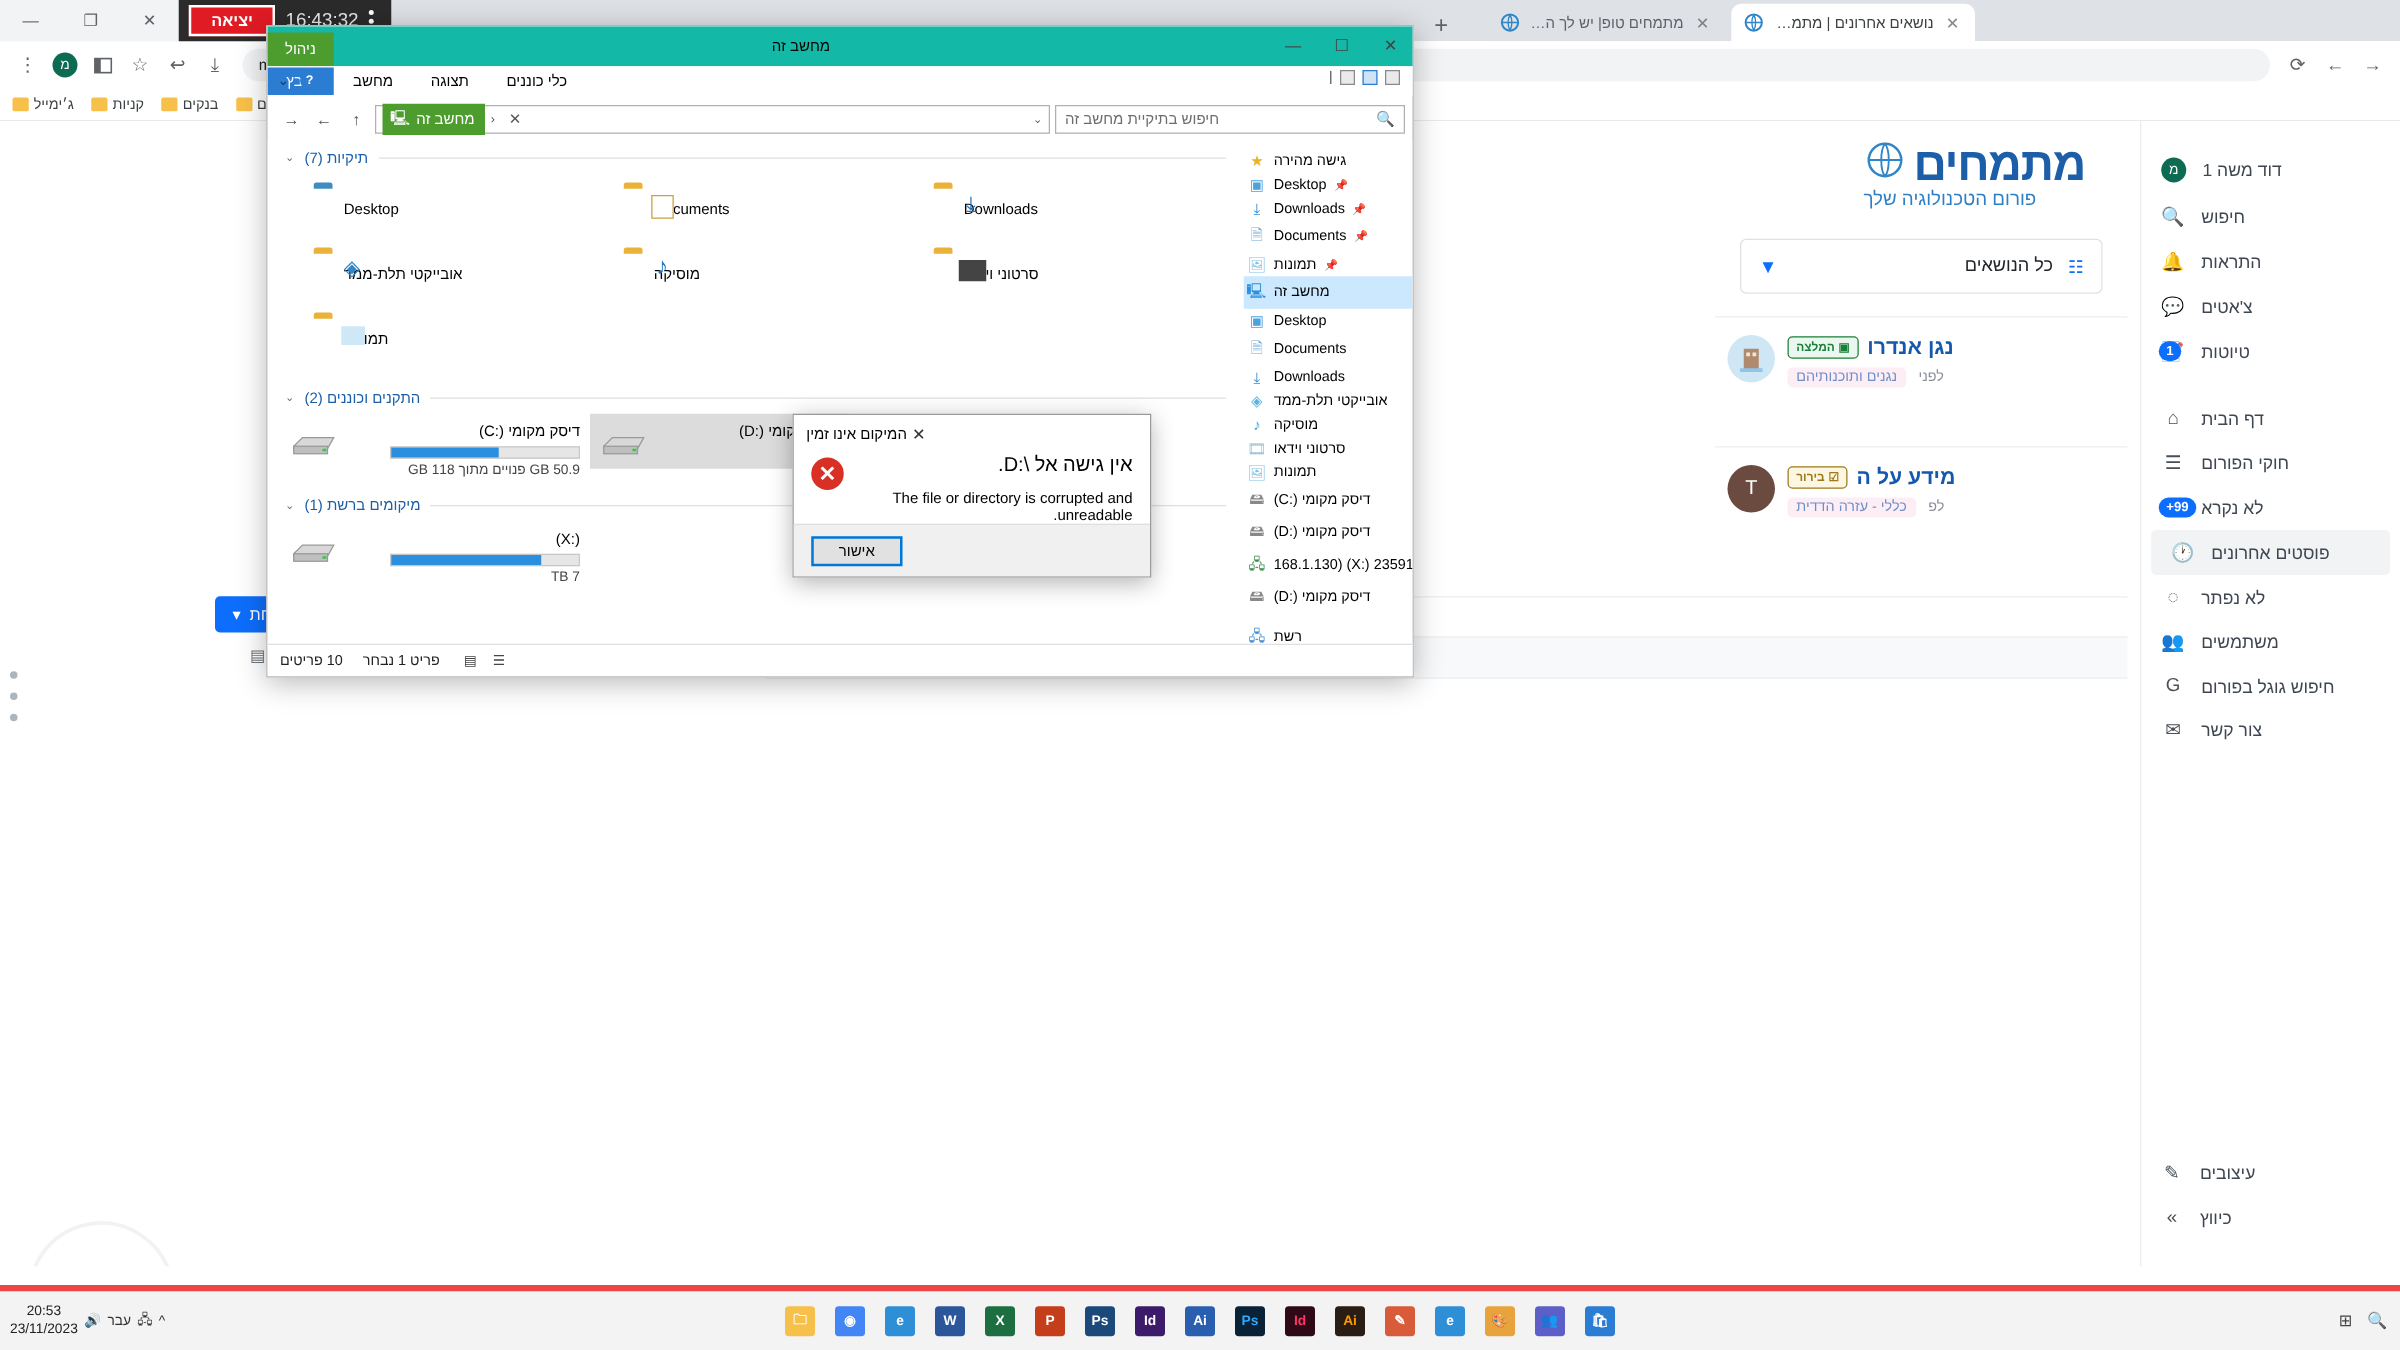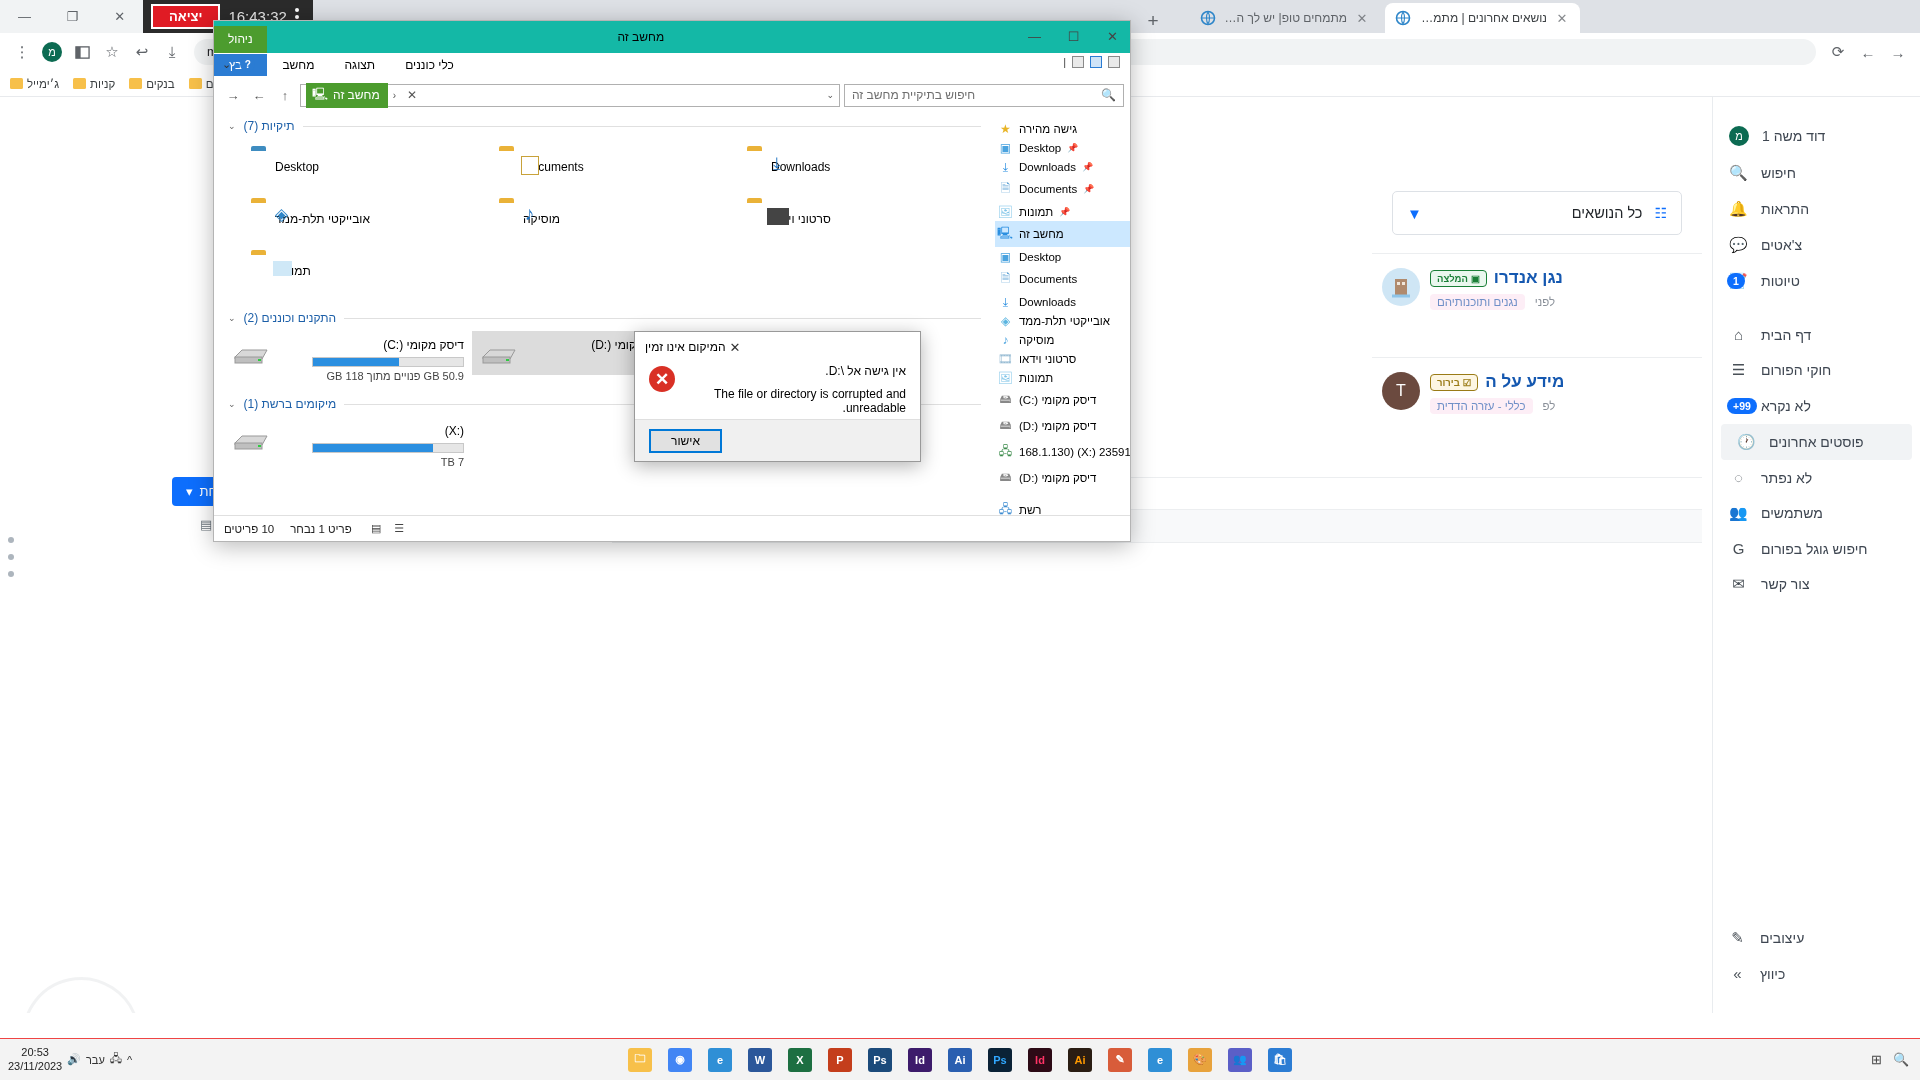--- a/index.html
+++ b/index.html
@@ -350,36 +350,36 @@
     align-items: center; padding: 12px 10px; font-size: 12px; color: #000;
   }
   .dlg-x { margin-right: auto; font-size: 13px; color: #333; padding: 0 4px; }
   .dlg-body { padding: 2px 14px 0; display: flex; flex-direction: row-reverse; gap: 10px; }
   .dlg-err {
     width: 26px; height: 26px; border-radius: 50%; background: #d93025;
     color: #fff; display: flex; align-items: center; justify-content: center;
     font-size: 17px; flex: 0 0 26px; margin-top: 2px; font-weight: bold;
   }
   .dlg-txt { flex: 1; }
-  .dlg-l1 { font-size: 12px; color: #000; text-align: right; }
+  .dlg-l1 { font-size: 16px; color: #000; text-align: right; }
   .dlg-l2 { font-size: 12px; color: #000; text-align: right; margin-top: 9px; direction: rtl; }
   .dlg-foot {
     position: absolute; bottom: 0; left: 0; width: 100%; height: 42px;
     background: #f0f0f0; border-top: 1px solid #dfdfdf;
     display: flex; flex-direction: row-reverse; align-items: center; padding: 0 14px;
   }
   .dlg-ok {
     background: #e1e1e1; border: 2px solid #0078d7; font-size: 12px;
     padding: 3px 20px; color: #000;
   }
 
   
   .taskbar {
-    position: absolute; bottom: 0; left: 0; width: 1920px; height: 42px;
-    background: #f3f3f3; border-top: 1px solid #ef4444; z-index: 200;
+    position: absolute; bottom: 0; left: 0; width: 1920px; height: 52px;
+    background: #f3f3f3; border-top: 5px solid #ef4444; z-index: 200;
     display: flex; flex-direction: row-reverse; align-items: center;
   }
   .tb-left {
     display: flex; flex-direction: row-reverse; align-items: center;
     gap: 5px; padding: 0 8px; color: #333; font-size: 11px;
   }
   .tb-time { text-align: center; line-height: 1.25; font-size: 11px; color: #222; }
   .tb-apps {
     position: absolute; left: 50%; transform: translateX(-50%);
     display: flex; flex-direction: row; align-items: center; gap: 2px;
@@ -555,20 +555,32 @@
         </div>
         <div class="nav-item">
           <span class="nav-ic">»</span>
           <span class="nav-lbl">כיווץ</span>
         </div>
       </div>
     </div>
 
     <div class="site-main">
 
+      <div class="site-logo-wrap">
+        <div class="logo-row">
+          <span class="logo-glyph">
+            <svg width="34" height="30" viewBox="0 0 34 30">
+                <circle cx="17" cy="15" r="13" fill="none" stroke="#2f86c9" stroke-width="2"></circle>
+                <path d="M4 15h26M17 2c4 5 4 21 0 26M17 2c-4 5-4 21 0 26" stroke="#2f86c9" stroke-width="1.5" fill="none"></path>
+              </svg>
+          </span>
+          <span class="logo-text">מתמחים</span>
+        </div>
+        <div class="logo-sub">פורום הטכנולוגיה שלך</div>
+      </div>
 
       <div class="filter-bar">
         <span class="filter-ic">▼</span>
         <span class="filter-lbl">כל הנושאים</span>
         <span class="filter-list-ic">☷</span>
       </div>
 
       <div class="post" style="top:156px;">
         <span class="post-av" style="background:#cfe6f5;">
           <svg width="26" height="26" viewBox="0 0 26 26">

